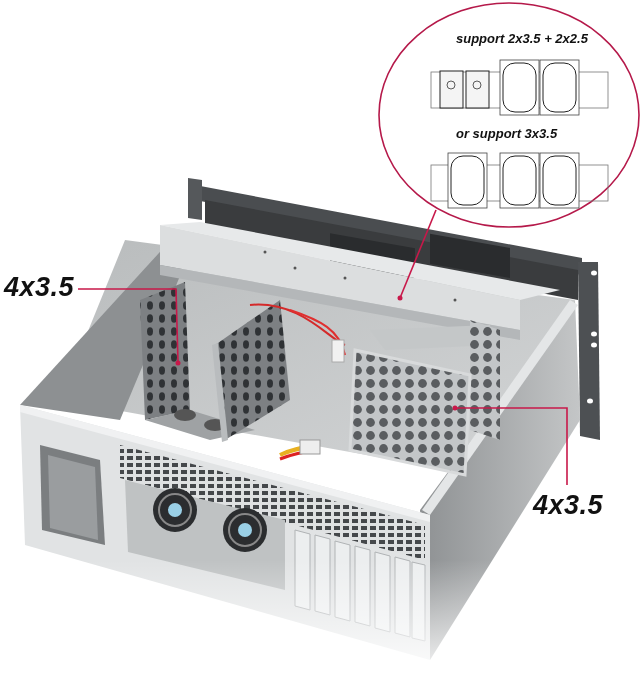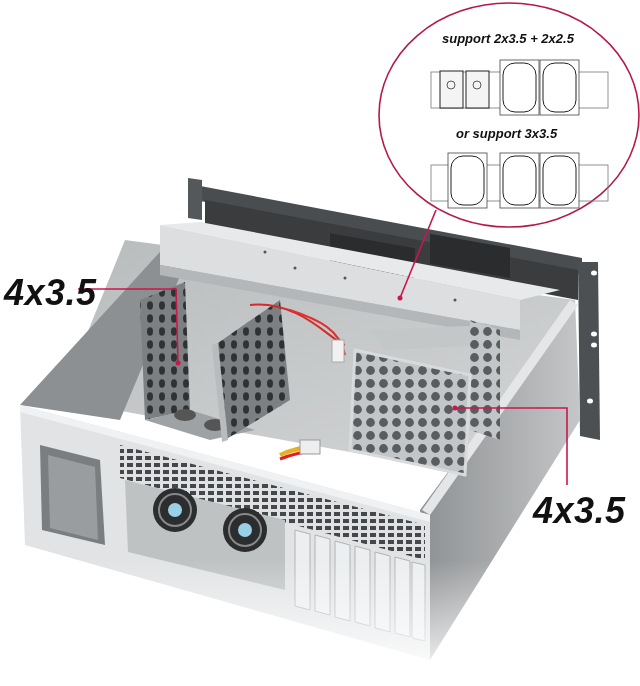--- a/index.html
+++ b/index.html
@@ -1,19 +1,19 @@
 <!DOCTYPE html>
 <html><head>
 <meta charset="utf-8">
 <style>
   html,body{margin:0;padding:0;background:#ffffff;}
   body{width:640px;height:686px;position:relative;overflow:hidden;font-family:"Liberation Sans",sans-serif;}
   #scene{position:absolute;left:0;top:0;width:640px;height:686px;}
   .callout{position:absolute;font-family:"Liberation Sans",sans-serif;font-weight:bold;font-style:italic;color:#111;}
-  .callout-big{font-size:36px;letter-spacing:0.5px;}
+  .callout-big{font-size:27px;letter-spacing:0.5px;}
   .callout-small{font-size:13px;}
 </style>
 </head>
 <body>
 
 <svg id="scene" viewBox="0 0 640 686" width="640" height="686">
   <defs>
     <linearGradient id="fade" x1="0" y1="0" x2="0" y2="1">
       <stop offset="0" stop-color="#fff" stop-opacity="0"></stop>
       <stop offset="1" stop-color="#fff" stop-opacity="1"></stop>
@@ -166,16 +166,16 @@
   <g>
     <polyline points="78,289 176,289 178,362" fill="none" stroke="#c8184a" stroke-width="1.6"></polyline>
     <circle cx="178" cy="363" r="2.5" fill="#c8184a"></circle>
   </g>
   <g>
     <polyline points="455,408 567,408 567,485" fill="none" stroke="#c8184a" stroke-width="1.6"></polyline>
     <circle cx="455" cy="408" r="2.5" fill="#c8184a"></circle>
   </g>
 </svg>
 
-<div class="callout callout-small" style="left:442px;top:31px;">support 2x3.5 + 2x2.5</div>
+<div class="callout callout-small" style="left:456px;top:31px;">support 2x3.5 + 2x2.5</div>
 <div class="callout callout-small" style="left:456px;top:126px;">or support 3x3.5</div>
 <div class="callout callout-big" style="left:4px;top:272px;">4x3.5</div>
 <div class="callout callout-big" style="left:533px;top:490px;">4x3.5</div>
 
 </body></html>

